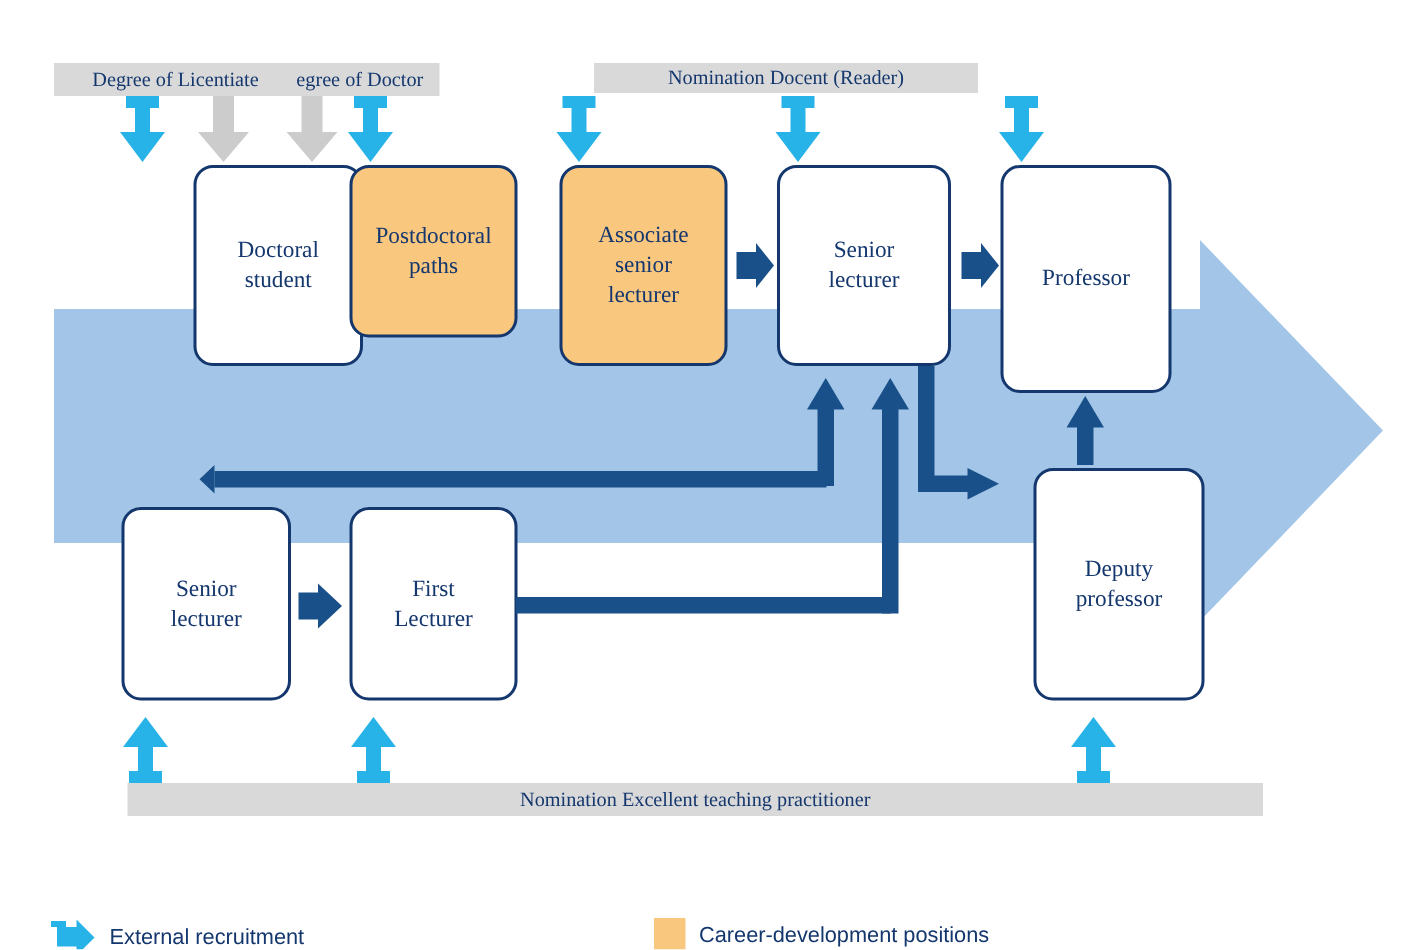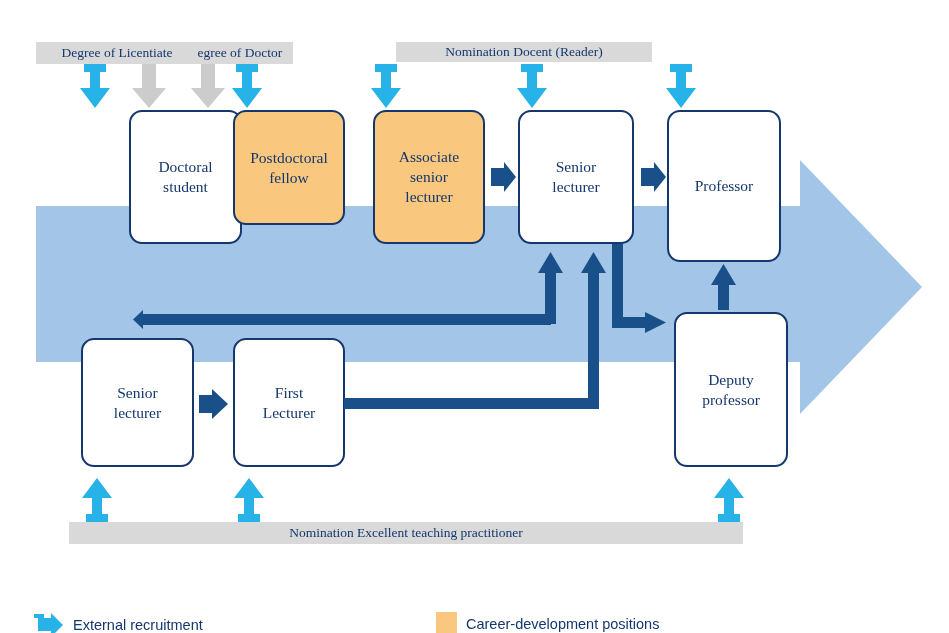--- a/index.html
+++ b/index.html
@@ -105,35 +105,35 @@
   </div>
 
   <div class="banner" style="left:36px; top:42px; width:162px; height:22px;">
     <span>Degree of Licentiate</span>
   </div>
 
   <div class="banner" style="left:396px; top:42px; width:256px; height:20px;">
     <span>Nomination Docent (Reader)</span>
   </div>
 
-  <div class="banner" style="left:69px; top:522px; width:674px; height:22px;">
+  <div class="banner" style="left:85px; top:522px; width:757px; height:22px;">
     <span>Nomination Excellent teaching practitioner</span>
   </div>
 
   <div class="box" style="left:81px; top:110px; width:113px; height:134px;margin-left:48px;">
     <span>
       <span>Doctoral</span><br>
       <span>student</span>
     </span>
   </div>
 
   <div class="box career" style="left:233px; top:110px; width:112px; height:115px;">
     <span>
       <span>Postdoctoral</span><br>
-      <span>fellow</span>
+      <span>paths</span>
     </span>
   </div>
 
   <div class="box career" style="left:373px; top:110px; width:112px; height:134px;">
     <span>
       <span>Associate</span><br>
       <span>senior</span><br>
       <span>lecturer</span>
     </span>
   </div>
@@ -158,21 +158,21 @@
     </span>
   </div>
 
   <div class="box" style="left:233px; top:338px; width:112px; height:129px;align-items:center;">
     <span>
       <span>First</span><br>
       <span>Lecturer</span>
     </span>
   </div>
 
-  <div class="box" style="left:674px; top:312px; width:114px; height:155px;align-items:center;">
+  <div class="box" style="left:689px; top:312px; width:114px; height:155px;align-items:center;">
     <span>
       <span>Deputy</span><br>
       <span>professor</span>
     </span>
   </div>
 
 
   <svg id="fg-svg" viewBox="0 0 949 633" style="z-index:5; pointer-events:none;">
 
     <g>

